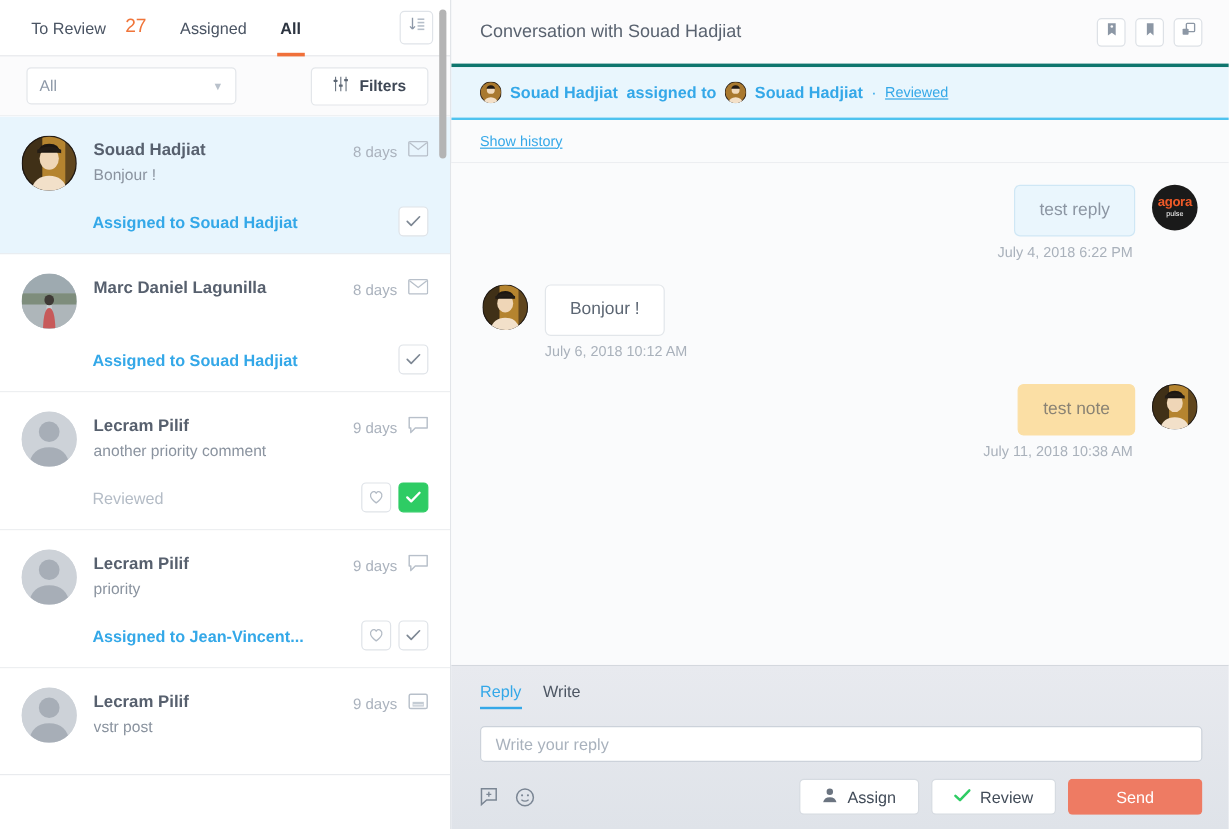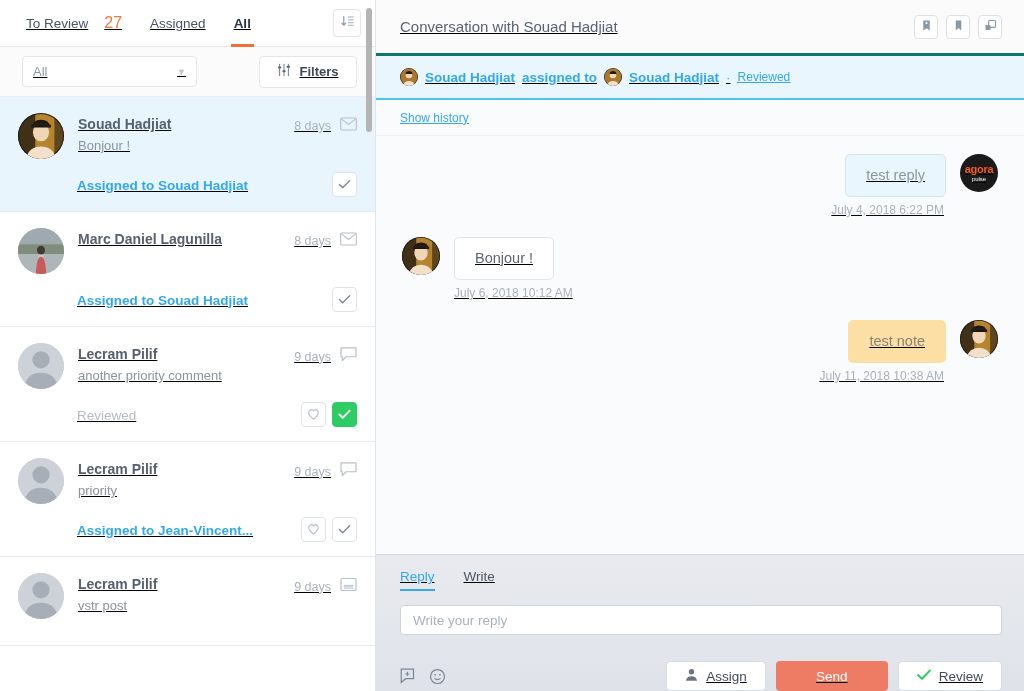--- a/index.html
+++ b/index.html
@@ -3,21 +3,21 @@
 <meta charset="utf-8">
 <style>
   * { box-sizing: border-box; margin: 0; padding: 0; }
   html, body {
     width: 1024px; height: 691px;
     font-family: "Liberation Sans", sans-serif;
     background: #ffffff;
     overflow: hidden;
     -webkit-font-smoothing: antialiased;
   }
-  #app { display: flex; width: 1024px; height: 502px; text-decoration: underline; }
+  #app { display: flex; width: 1024px; height: 502px; }
 
   
   #left-panel {
     width: 376px; height: 691px;
     background: #fbfbfc;
     border-right: 1px solid #e2e5e9;
     display: flex; flex-direction: column;
     position: relative;
   }
   .lp-tabs {
@@ -250,41 +250,41 @@
   .agora-logo .a2 { color: #ffffff; font-size: 6px; margin-top: 1px; }
 
   
   .composer {
     flex-shrink: 0;
     background: linear-gradient(#e8eaef, #dfe3e9);
     border-top: 1px solid #d4d8de;
     padding: 14px 22px 14px 24px;
     height: 137px;
   }
-  .comp-tabs { display: flex; gap: 29px; margin-bottom: 14px; }
+  .comp-tabs { display: flex; gap: 18px; margin-bottom: 14px; }
   .comp-tab {
     font-size: 13.5px; color: #4d5663; cursor: pointer;
     padding-bottom: 7px; position: relative;
   }
   .comp-tab.active { color: #34a8e8; }
   .comp-tab.active::after {
     content: ""; position: absolute; left: 0; right: 0; bottom: 0;
     height: 2px; background: #34a8e8;
   }
   .comp-input {
     width: 100%; height: 30px;
     border: 1px solid #ccd2da; border-radius: 4px;
     background: #fff;
     padding: 0 12px;
     font-size: 13.5px; color: #0369a1;
     font-family: "Liberation Sans", sans-serif;
     outline: none;
   }
   .comp-input::placeholder { color: #a9b2bd; }
-  .comp-bottom { display: flex; align-items: center; margin-top: 26px; text-align: center; }
+  .comp-bottom { display: flex; align-items: center; margin-top: 14px; text-align: center; }
   .comp-tools { display: flex; gap: 12px; align-items: center; }
   .comp-btns { margin-left: auto; display: flex; gap: 10px; }
   .btn {
     height: 30px; border-radius: 4px;
     display: flex; align-items: center; justify-content: center;
     gap: 8px; padding: 0 18px;
     font-size: 13.5px; cursor: pointer;
     border: 1px solid transparent;
   }
   .btn.light { background: #fff; border-color: #d6dbe1; color: #424c59; }
@@ -655,28 +655,28 @@
         <div class="comp-btns">
           <div class="btn light">
             <span>
               <svg width="13" height="13" viewBox="0 0 14 14">
                 <circle cx="7" cy="4" r="2.9" fill="#6b7480"></circle>
                 <path d="M1 13.6 q0.9 -4.6 6 -4.6 q5.1 0 6 4.6 z" fill="#6b7480"></path>
               </svg>
             </span>
             <span>Assign</span>
           </div>
-          <div class="btn send">
-            <span>Send</span>
-          </div>
           <div class="btn light">
             <span>
               <svg width="14" height="12" viewBox="0 0 14 12">
                 <path d="M1.2 6.2 L5 9.8 L12.8 1.6" stroke="#2ecc64" stroke-width="2.1" fill="none" stroke-linecap="round" stroke-linejoin="round"></path>
               </svg>
             </span>
             <span>Review</span>
           </div>
+          <div class="btn send">
+            <span>Send</span>
+          </div>
         </div>
       </div>
     </div>
   </div>
 </div>
 
 </body></html>

